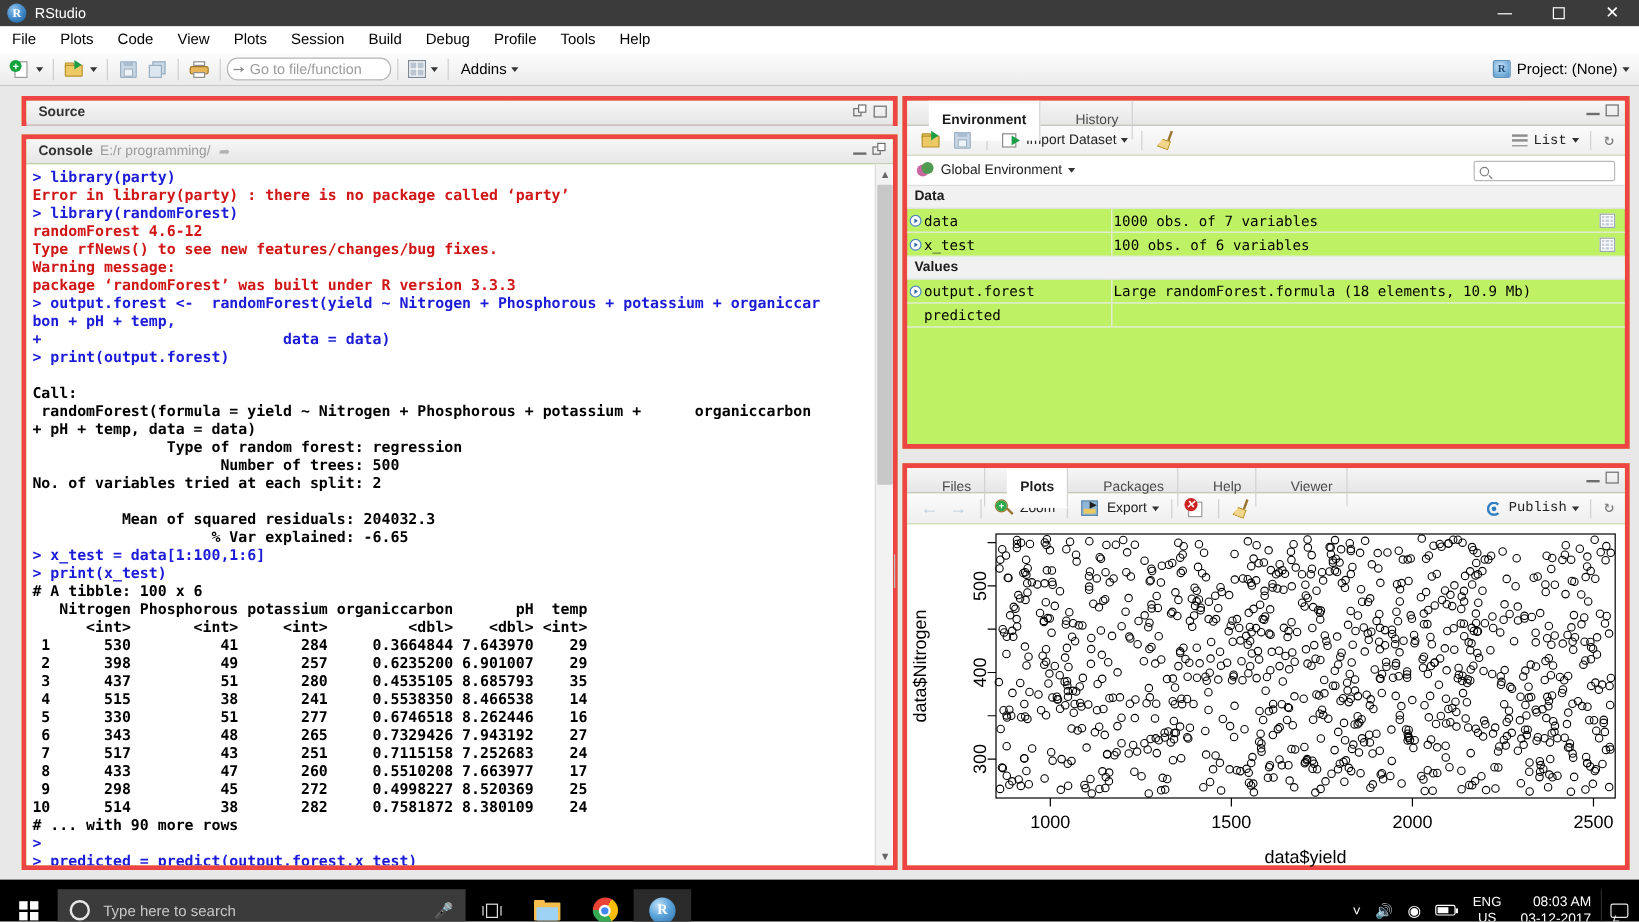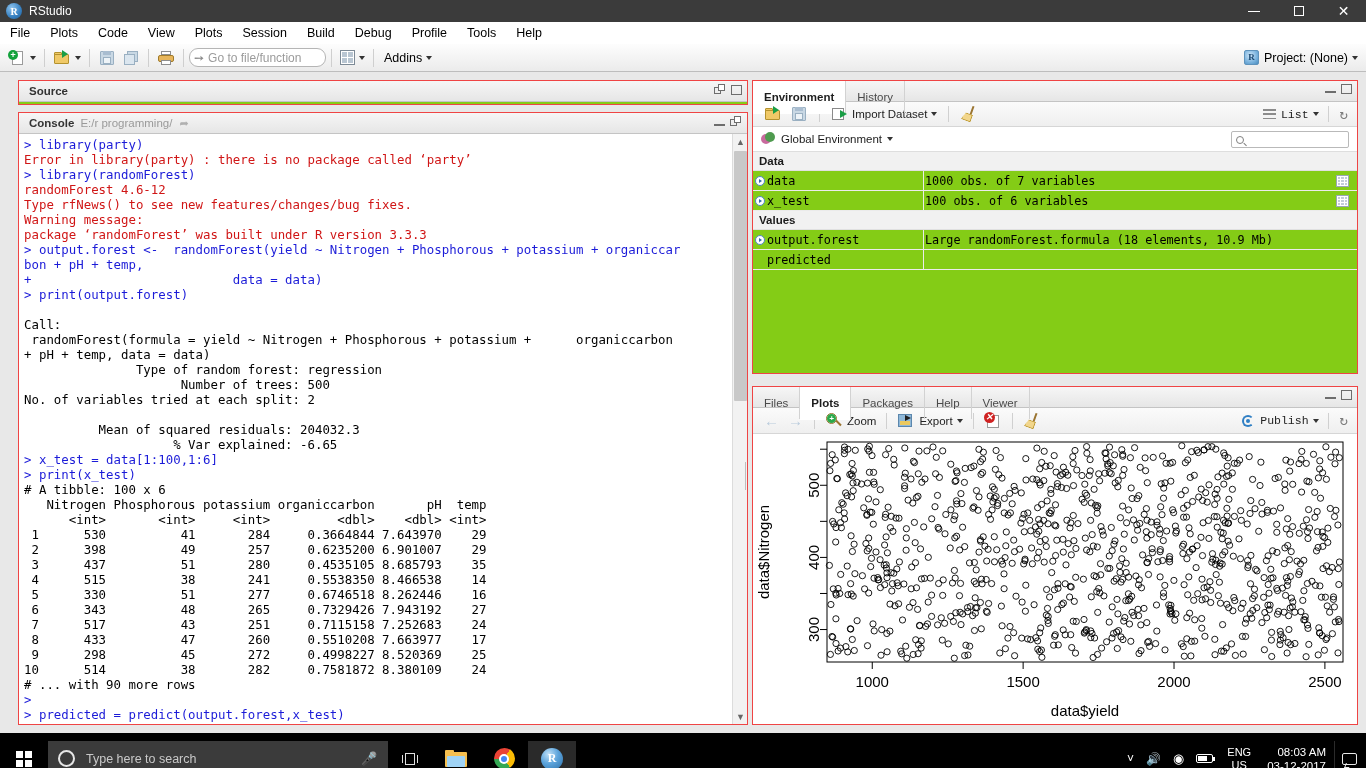--- a/index.html
+++ b/index.html
@@ -87,21 +87,21 @@
   .proj-lbl { font-size: 12.5px; color:#000; }
   .proj-ico { width:15px;height:15px;margin-right:5px;
      background: radial-gradient(circle at 40% 35%, #cfe6f8 0%, #79b2dd 60%, #4a8cbf 100%);
      border:1px solid #5f93bc; border-radius:2px; font-size:9px; color:#1c4a73; text-align:center;
      line-height:13px; font-family:"Liberation Serif", serif; font-weight:bold;}
 
   
   .workspace { position:absolute; left:0; top:72px; width:1366px; height:661px; background:#e8e8e8; }
 
   .pane {
-    position: absolute; background:#84cc16; border:1px solid #ef4444;
+    position: absolute; background:#bef264; border:4px solid #ef4444;
   }
   .pane-header {
     height: 21px; background: linear-gradient(#f6f6f6, #e6e6e6);
     border-bottom: 1px solid #c4c4c4; display:flex; align-items:center; position:relative;
   }
   .pane-title { font-size: 11.5px; font-weight: bold; color:#333; padding-left:10px; }
   .pane-sub { font-size: 11.5px; color:#9a9a9a; margin-left:6px; }
   .pane-shareico { margin-left:7px; color:#b0b0b0; font-size:11px; }
   .hdr-btns { position:absolute; right:5px; top:3px; display:flex; gap:5px; align-items:center; }
   .hb { width:13px; height:13px; }
@@ -109,36 +109,37 @@
   .hb-max { border:1.5px solid #6d6d6d; width:11px; height:10px; }
   .hb-dual { width:12px; height:11px; position:relative; }
   .hb-dual i { position:absolute; border:1.5px solid #6d6d6d; }
   .hb-dual i.a { left:0; top:3px; width:7px; height:7px; }
   .hb-dual i.b { left:4px; top:0; width:7px; height:7px; background:#fff; }
 
   
   .tabs { display:flex; height:21px; align-items:stretch; }
   .tab {
     font-size:11.5px; color:#4a4a4a; padding:16px 11px; display:flex; align-items:center;
-    border-right:1px solid #d2d2d2; cursor:default;
+    border-right:1px solid #d2d2d2; cursor:default;margin-left:18px;
   }
   .tab.active { background:#fff; color:#1d1d1d; font-weight:bold; border-bottom:1px solid #fff; margin-bottom:-1px; }
 
   
   #source-pane { left:18px; top:8px; width:730px; height:25px; }
 
   
   #console-pane { left:18px; top:40px; width:730px; height:613px; }
   .console-body {
     position:absolute; left:0; top:21px; right:0; bottom:0; background:#fff; overflow:hidden;
   }
   .console-text {
     font-family: "DejaVu Sans Mono", "Liberation Mono", monospace;
     font-size: 12.4px; line-height: 15px; white-space: pre; padding: 3px 0 0 5px;
     color: #000;
+    font-weight: bold;
   }
   .c-cmd { color:#1b1bd8; }
   .c-err { color:#d01616; }
   .c-out { color:#000; }
   .vscroll {
     position:absolute; right:0; top:21px; bottom:0; width:15px;
     background:#f2f2f2; border-left:1px solid #dcdcdc;
   }
   .vs-arrow { width:15px; height:15px; display:flex; align-items:center; justify-content:center;
               font-size:9px; color:#666; }

